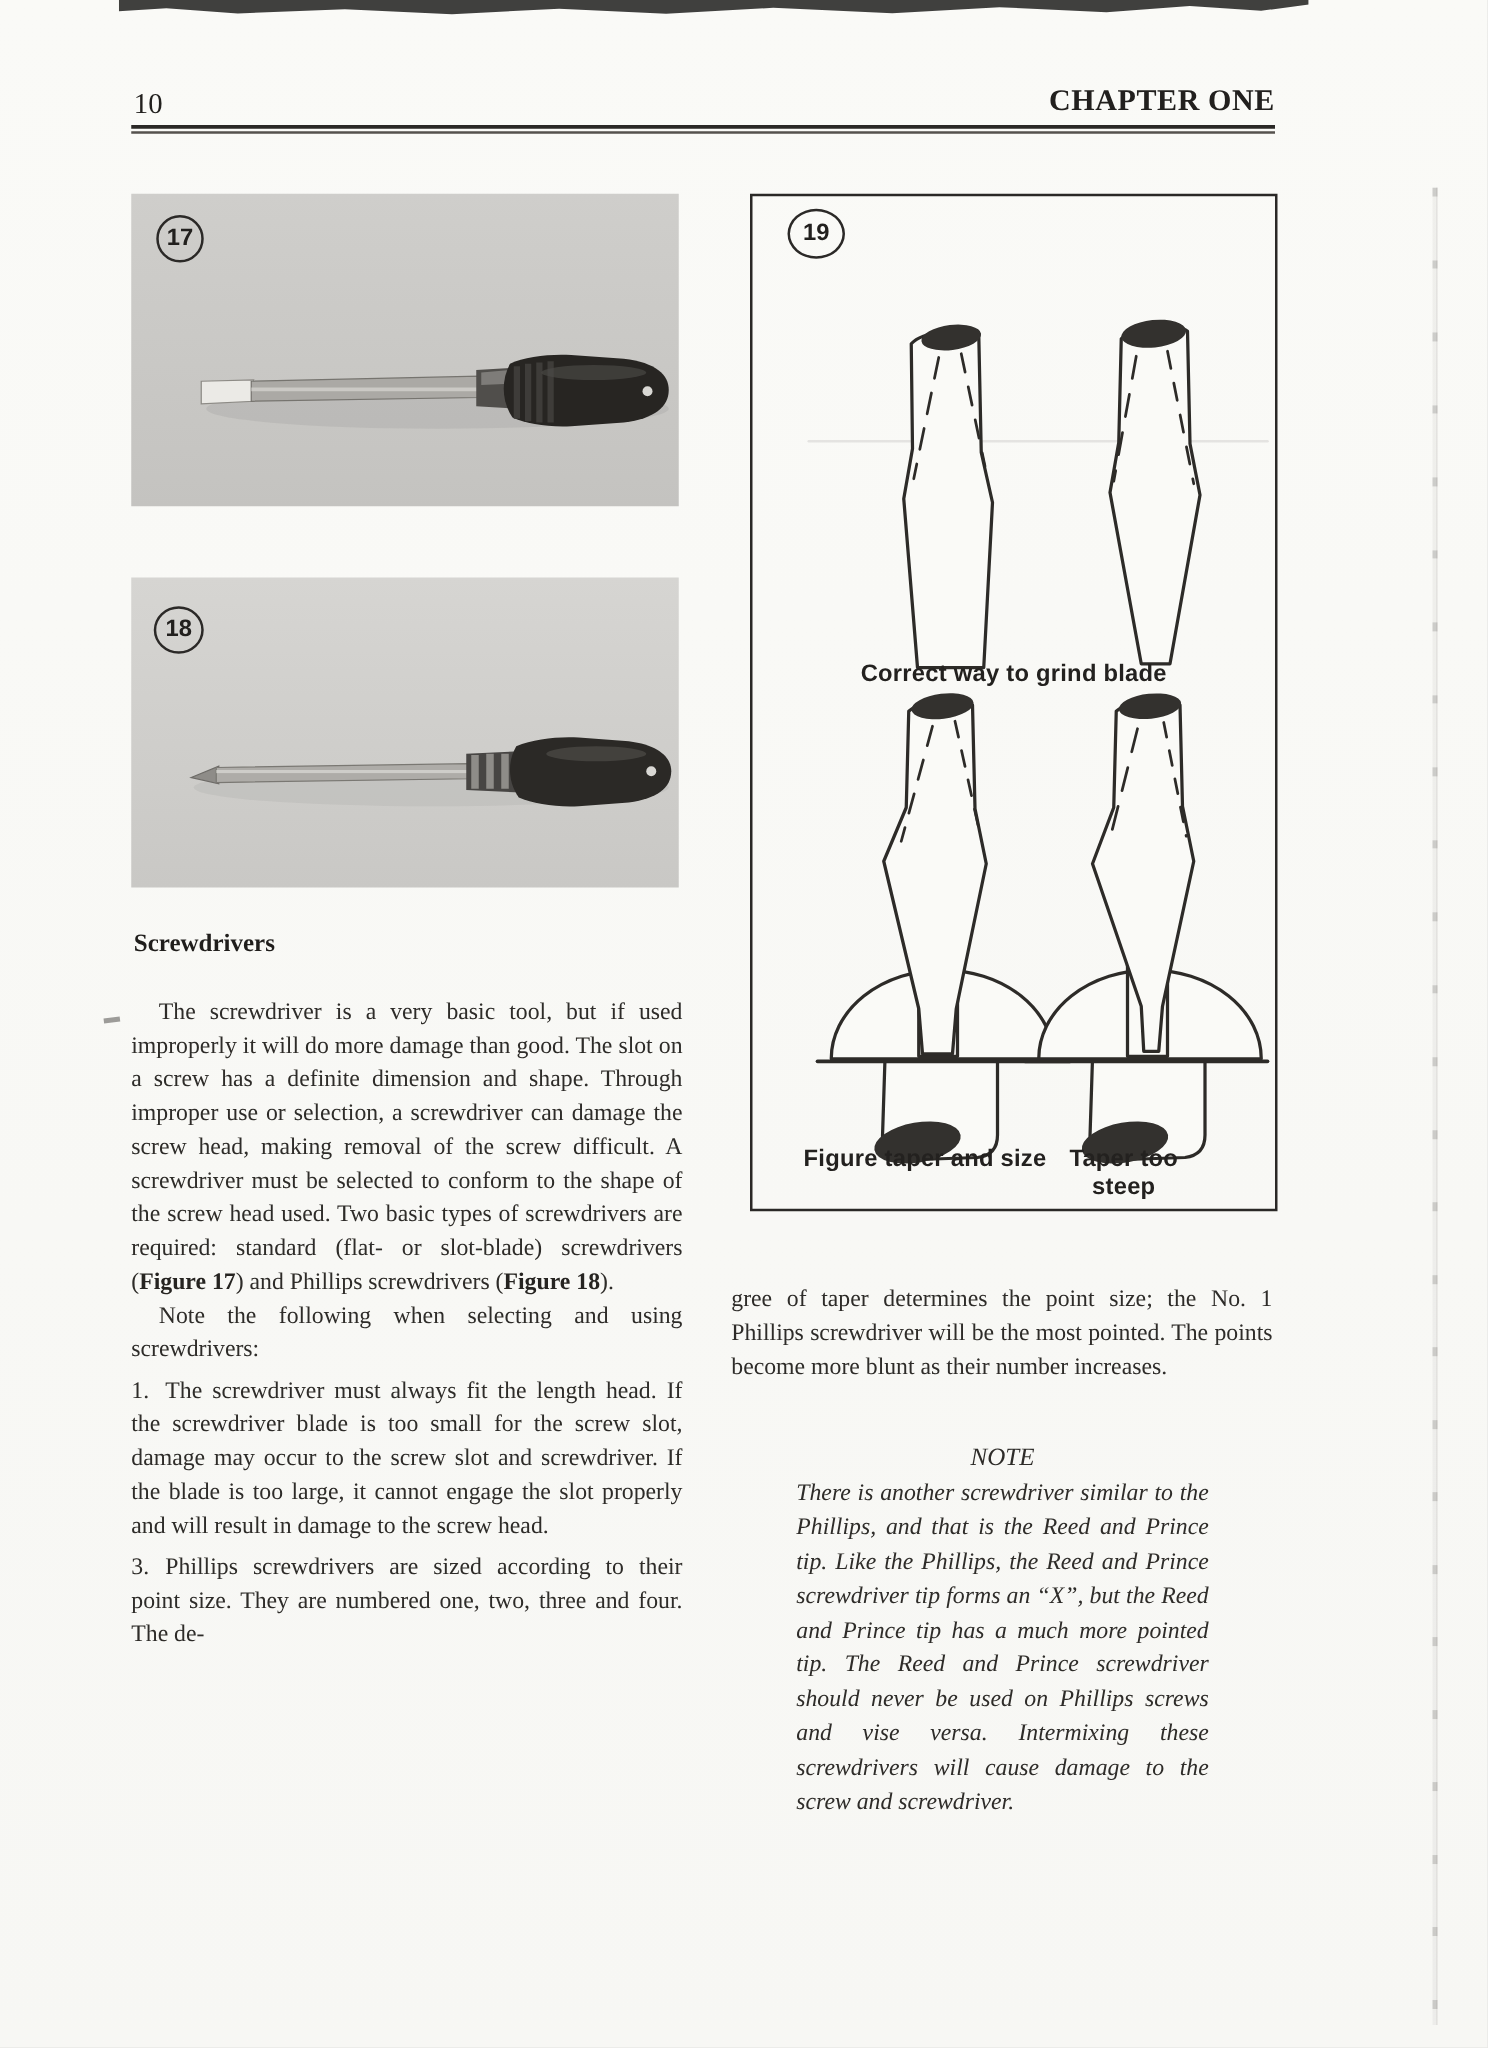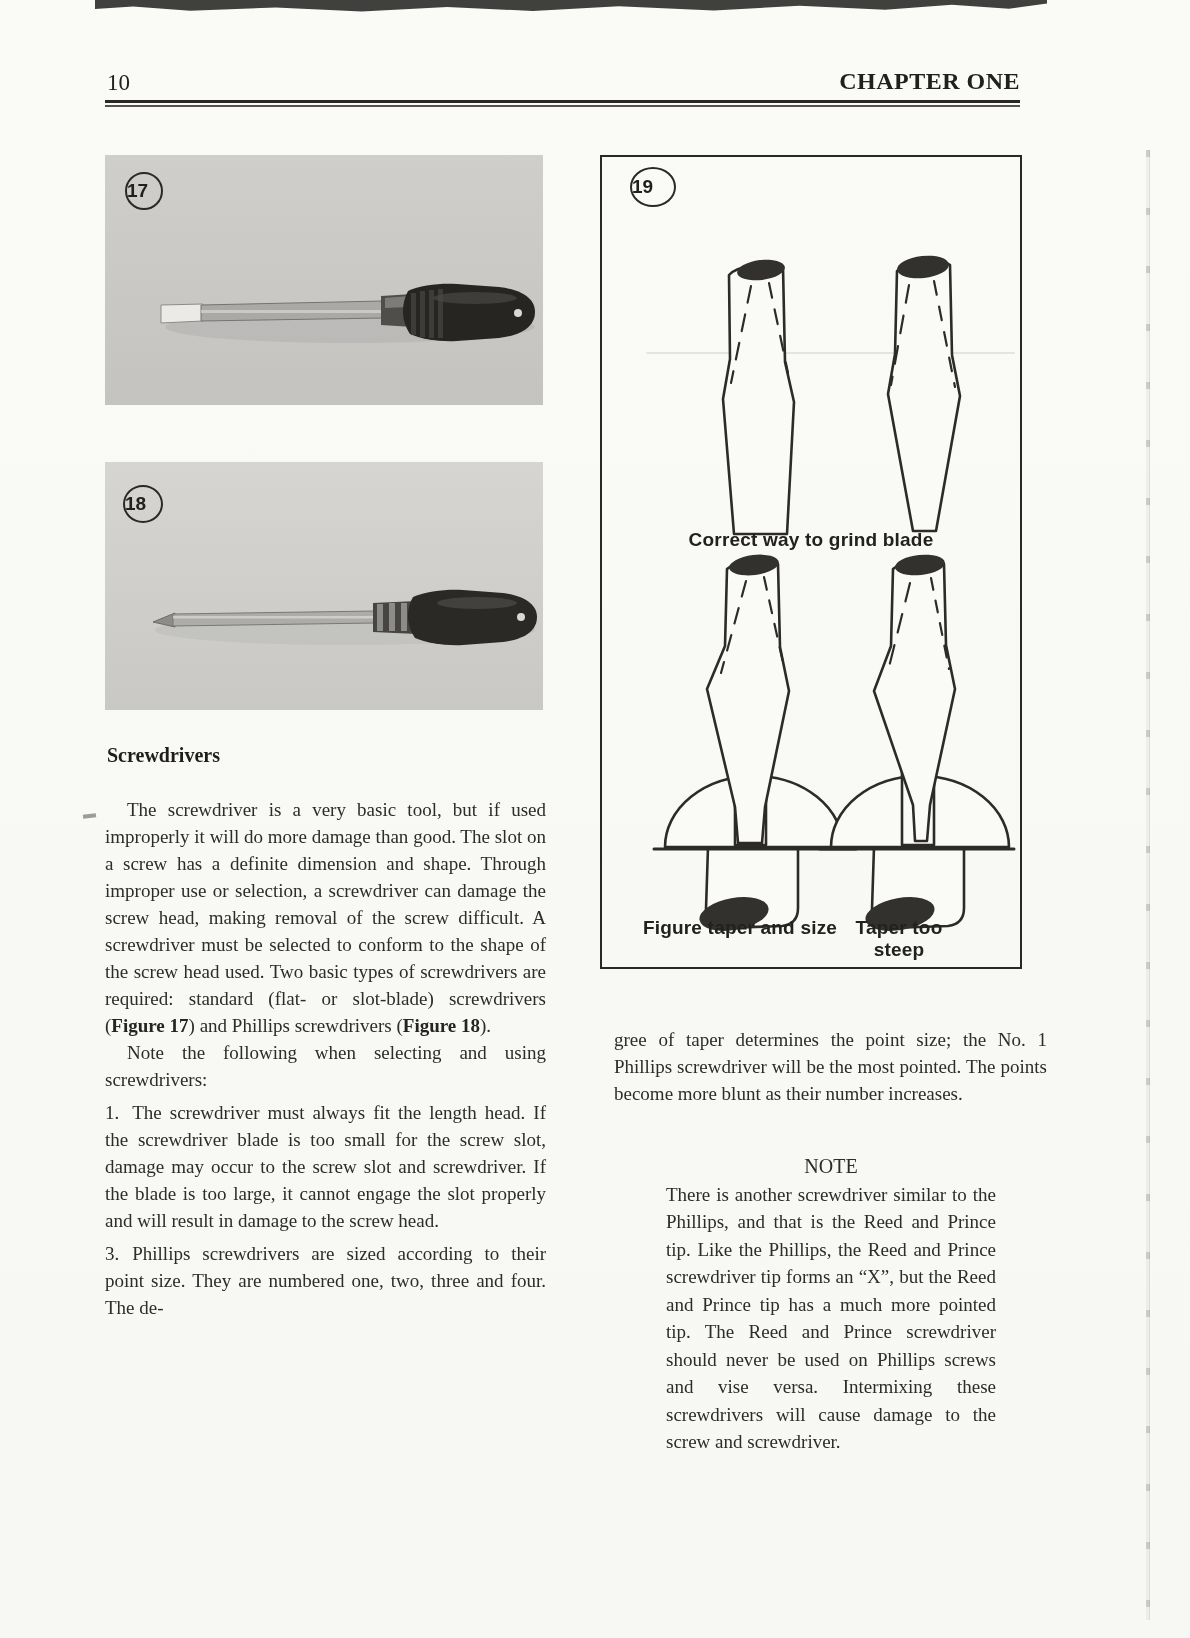--- a/index.html
+++ b/index.html
@@ -28,43 +28,43 @@
   .rule1{position:absolute;left:105px;top:100px;width:915px;height:3px;background:#2a2826;}
   .rule2{position:absolute;left:105px;top:105px;width:915px;height:2px;background:#55524e;}
   
   .photo{position:absolute;width:438px;overflow:hidden;}
   .photo.f17{left:105px;top:155px;height:250px;background:linear-gradient(180deg,#cfcecb,#c4c3c0);}
   .photo.f18{left:105px;top:462px;height:248px;background:linear-gradient(180deg,#d6d5d2,#c9c8c5);}
   .photo svg{position:absolute;left:0;top:0;}
   
   .badge{
     position:absolute;border:2.5px solid #2b2927;border-radius:50%;
-    display:flex;align-items:center;
+    display:flex;align-items:center;justify-content:center;
     font-family:"Liberation Sans", sans-serif;font-weight:bold;font-size:19px;color:#22201e;
     background:transparent;box-sizing:border-box;
   }
   
   .figbox{position:absolute;left:600px;top:155px;width:418px;height:810px;border:2.5px solid #2a2826;box-sizing:content-box;}
   .caption{
     position:absolute;font-family:"Liberation Sans", sans-serif;font-weight:bold;font-size:19px;color:#23211f;
     text-align:center;letter-spacing:.2px;
   }
   .cap-grind{left:10px;top:372px;width:398px;}
   .cap-correct{left:8px;top:760px;width:260px;}
   .cap-steep{left:227px;top:760px;width:140px;}
   
   .colL{position:absolute;left:105px;top:742px;width:441px;font-size:19px;line-height:27px;text-align:justify;}
   .colL h3{margin:0 0 27px 2px;font-size:20px;color:#1f1d1b;}
   .colL p{margin:0;}
   .colL p.indent{text-indent:22px;}
   .colL p.item{margin-top:6px;}
   .colL .num{padding-right:13px;}
-  .colR{position:absolute;left:614px;top:1026px;width:433px;font-size:19px;line-height:27px;text-align:justify;}
+  .colR{position:absolute;left:585px;top:1026px;width:433px;font-size:19px;line-height:27px;text-align:justify;}
   .colR p{margin:0;}
-  .note{margin:46px 0 0 52px;width:330px;line-height:27.5px;}
+  .note{margin:46px 0 0 52px;width:330px;font-style:italic;line-height:27.5px;}
   .note-hd{text-align:center;font-size:20px;margin:0 0 5px 0;}
   .note-bd{text-align:justify;}
   b{color:#262421;}
 </style>
 </head>
 <body>
 
 <div class="page">
 
   <div class="artifact-top"></div>

